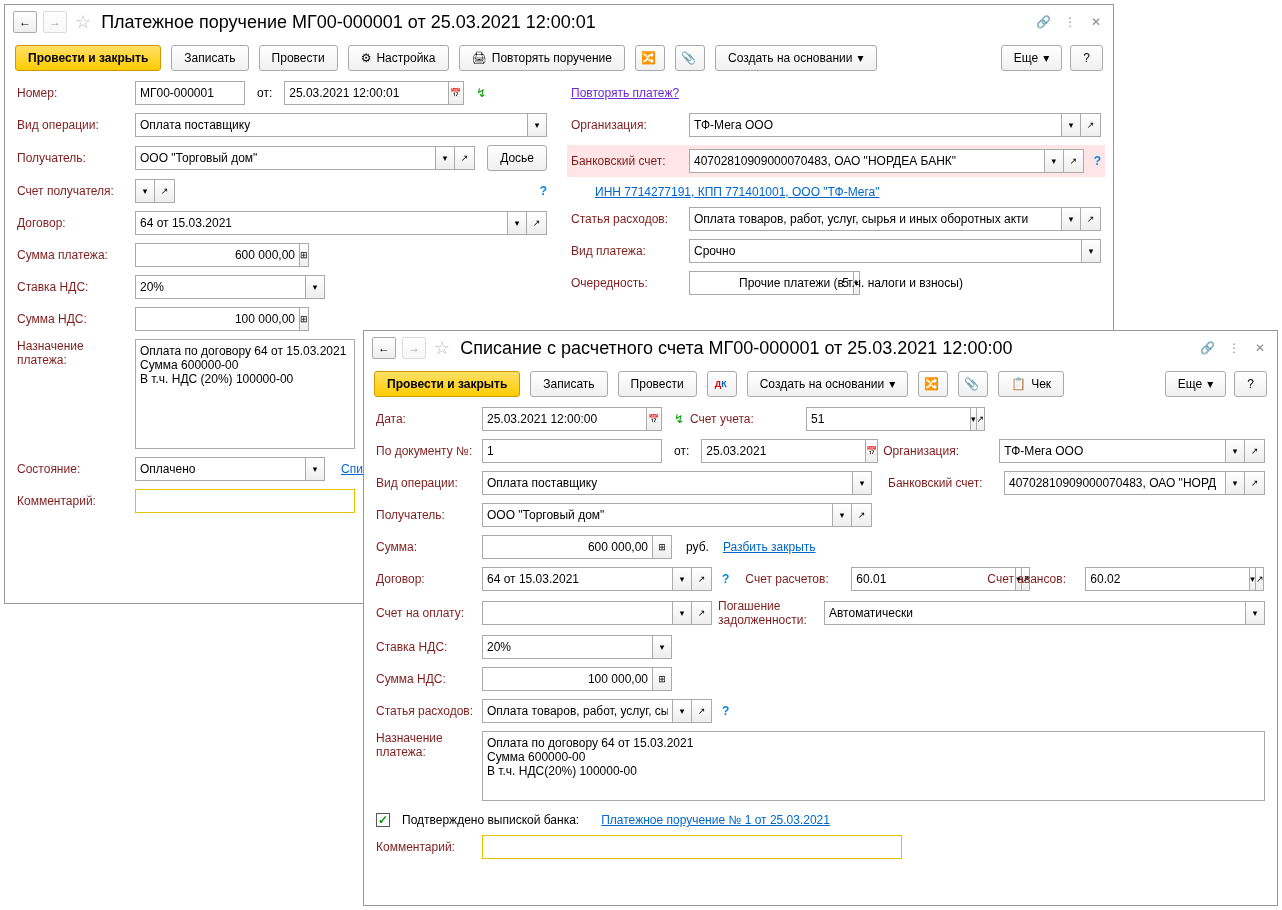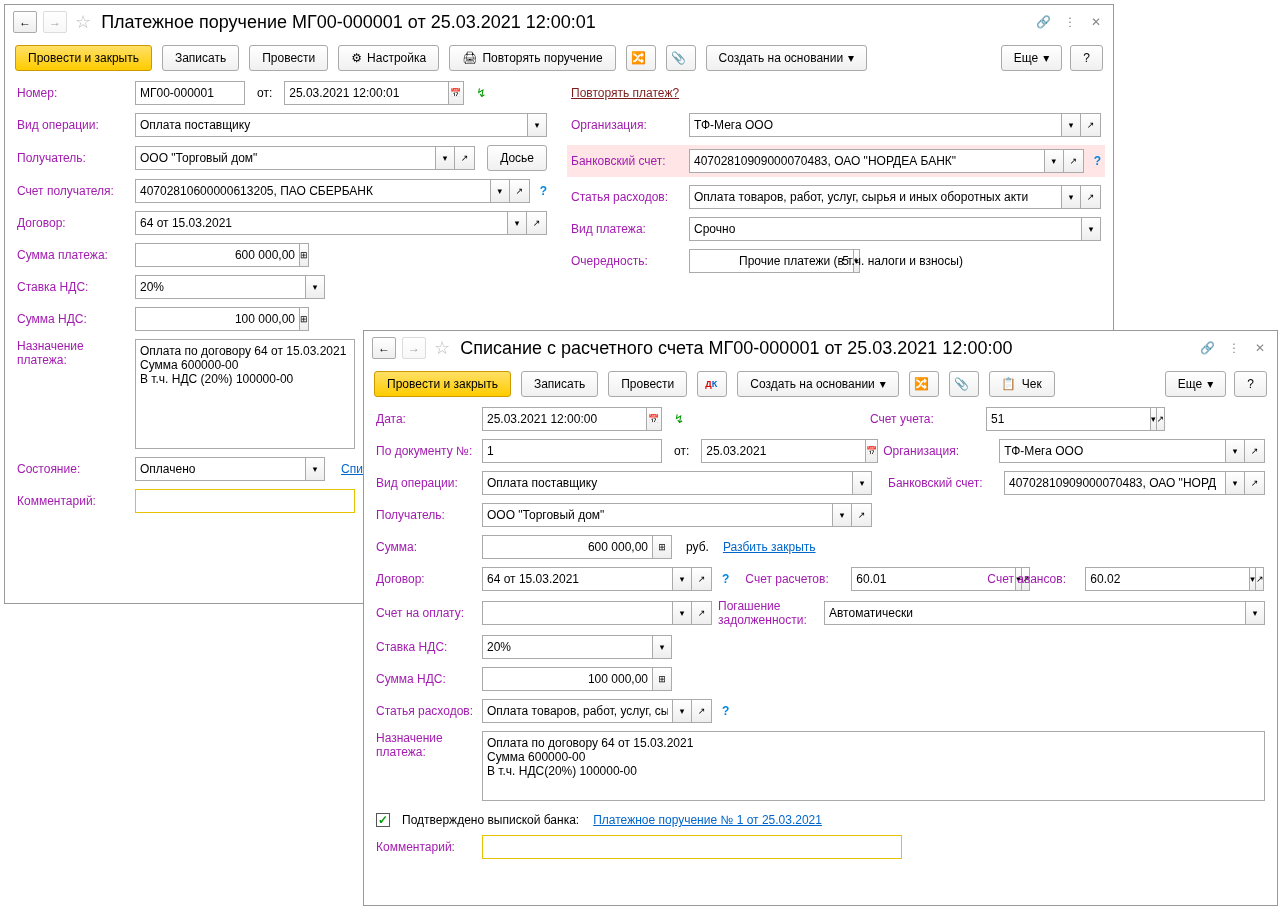--- a/index.html
+++ b/index.html
@@ -9,34 +9,34 @@
 .win2{left:363px;top:330px;width:915px;height:576px}
 .titlebar{display:flex;align-items:center;padding:6px 8px;gap:6px}
 .navbtn{width:24px;height:22px;border:1px solid #aaa;background:linear-gradient(#fff,#eee);border-radius:2px;display:flex;align-items:center;justify-content:center;cursor:pointer}
 .navbtn.disabled{opacity:.4}
 .star{color:#bbb;font-size:18px;margin-left:2px}
 .wtitle{font-size:18px;font-weight:400;margin-left:4px}
 .tbar-right{margin-left:auto;display:flex;gap:8px;align-items:center}
 .iconbtn{width:18px;height:18px;cursor:pointer;display:flex;align-items:center;justify-content:center;color:#888}
 .toolbar{display:flex;padding:6px 10px;gap:10px;align-items:center}
 .btn{border:1px solid #aaa;background:linear-gradient(#fff,#f0f0f0);padding:5px 12px;border-radius:3px;cursor:pointer;display:flex;align-items:center;gap:5px}
-.btn-primary{background:linear-gradient(#ffe066,#ffcc00);border-color:#cc9900;font-weight:normal}
+.btn-primary{background:linear-gradient(#ffe066,#ffcc00);border-color:#cc9900;font-weight:bold}
 .btn-icon{width:30px;padding:5px}
 .form{padding:4px 12px}
 .row{display:flex;align-items:center;margin-bottom:8px;gap:6px}
-.label{width:112px;flex-shrink:0;color:#a21caf}
+.label{width:112px;flex-shrink:0;color:#7f1d1d}
 .col2{display:flex;gap:24px}
 .col2>div{flex:1}
 .inp{border:1px solid #aaa;height:24px;padding:10px 4px;background:#fff}
 .sel{display:flex}
 .sel .inp{flex:1;border-right:none}
 .selbtn{width:20px;height:24px;border:1px solid #aaa;background:linear-gradient(#fff,#eee);display:flex;align-items:center;justify-content:center;font-size:9px;cursor:pointer}
 .selbtn+.selbtn{border-left:none}
 .link{color:#0066cc;text-decoration:underline;cursor:pointer}
-.link.green{color:#7f1d1d}
+.link.green{color:#6d28d9}
 .help{color:#0088dd;font-weight:bold;margin-left:4px;cursor:pointer}
 .numinp{text-align:right}
 .pink{background:#ffe5e5}
 .txa{border:1px solid #aaa;padding:4px;min-height:60px;background:#fff;white-space:pre-line}
 .yellowfocus{border:1px solid #e6c200;background:#fff}
 .chk{width:14px;height:14px;border:1px solid #555;display:inline-flex;align-items:center;justify-content:center;background:#fff;color:#090;font-weight:bold}
 .sig{width:16px;height:14px;display:flex;align-items:center;justify-content:center}
 .dt{color:#d00;font-size:9px;font-weight:bold}
 .kt{color:#06c;font-size:9px;font-weight:bold}
 </style>
@@ -110,21 +110,20 @@
 <div class="sel" style="flex:1">
               <input class="inp" value="ООО &quot;Торговый дом&quot;" style="">
               <div class="selbtn">▾</div>
               <div class="selbtn">↗</div>
             </div>
 <div class="btn" style="margin-left:6px">Досье</div>
 </div>
 <div class="row">
             <span class="label">Счет получателя:</span>
 <div class="sel" style="flex:1">
-              <input class="inp" value="40702810600000613205, ПАО СБЕРБАНК" style="">
               <div class="selbtn">▾</div>
               <div class="selbtn">↗</div>
             </div>
 <span class="help">?</span>
 </div>
 <div class="row">
             <span class="label">Договор:</span>
 <div class="sel" style="flex:1">
               <input class="inp" value="64 от 15.03.2021" style="">
               <div class="selbtn">▾</div>
@@ -185,20 +184,23 @@
 </div>
 <div class="row pink" style="padding:4px;margin-left:-4px;margin-right:-4px">
             <span class="label">Банковский счет:</span>
 <div class="sel" style="flex:1">
               <input class="inp" value="40702810909000070483, ОАО &quot;НОРДЕА БАНК&quot;" style="">
               <div class="selbtn">▾</div>
               <div class="selbtn">↗</div>
             </div>
 <span class="help">?</span>
 </div>
+<div class="row">
+            <a class="link" style="margin-left:24px">ИНН 7714277191, КПП 771401001, ООО "ТФ-Мега"</a>
+          </div>
 <div class="row">
             <span class="label">Статья расходов:</span>
 <div class="sel" style="flex:1">
               <input class="inp" value="Оплата товаров, работ, услуг, сырья и иных оборотных акти" style="">
               <div class="selbtn">▾</div>
               <div class="selbtn">↗</div>
             </div>
 </div>
 <div class="row">
             <span class="label">Вид платежа:</span>
@@ -258,21 +260,21 @@
 </div>
 </div>
 <div class="form">
 <div class="row">
 <span class="label" style="width:100px">Дата:</span>
 <div class="sel" style="width:180px">
           <input class="inp" value="25.03.2021 12:00:00" style="">
           <div class="selbtn">📅</div>
         </div>
 <span style="margin-left:6px;color:#090">↯</span>
-<span class="label" style="width:110px;margin-left:180px">Счет учета:</span>
+<span class="label" style="width:110px;">Счет учета:</span>
 <div class="sel" style="width:110px">
           <input class="inp" value="51" style="">
           <div class="selbtn">▾</div>
           <div class="selbtn">↗</div>
         </div>
 </div>
 <div class="row">
 <span class="label" style="width:100px">По документу №:</span>
 <input class="inp" style="width: 180px;" value="1">
 <span style="margin:0 6px">от:</span>
@@ -376,20 +378,20 @@
 </div>
 <div class="row" style="align-items:flex-start">
 <span class="label" style="width:100px">Назначение платежа:</span>
 <div class="txa" style="flex:1;height:70px">Оплата по договору 64 от 15.03.2021
 Сумма 600000-00
 В т.ч. НДС(20%) 100000-00</div>
 </div>
 <div class="row" style="margin-top:12px">
 <span class="chk">✓</span>
 <span style="margin-left:6px">Подтверждено выпиской банка:</span>
-<a class="link" style="margin-left:8px">Платежное поручение № 1 от 25.03.2021</a>
+<a class="link" style="margin-left:16px">Платежное поручение № 1 от 25.03.2021</a>
 </div>
 <div class="row">
 <span class="label" style="width:100px">Комментарий:</span>
 <input class="inp yellowfocus" style="width: 420px;">
 </div>
 </div>
 </div>
 
 </body></html>

